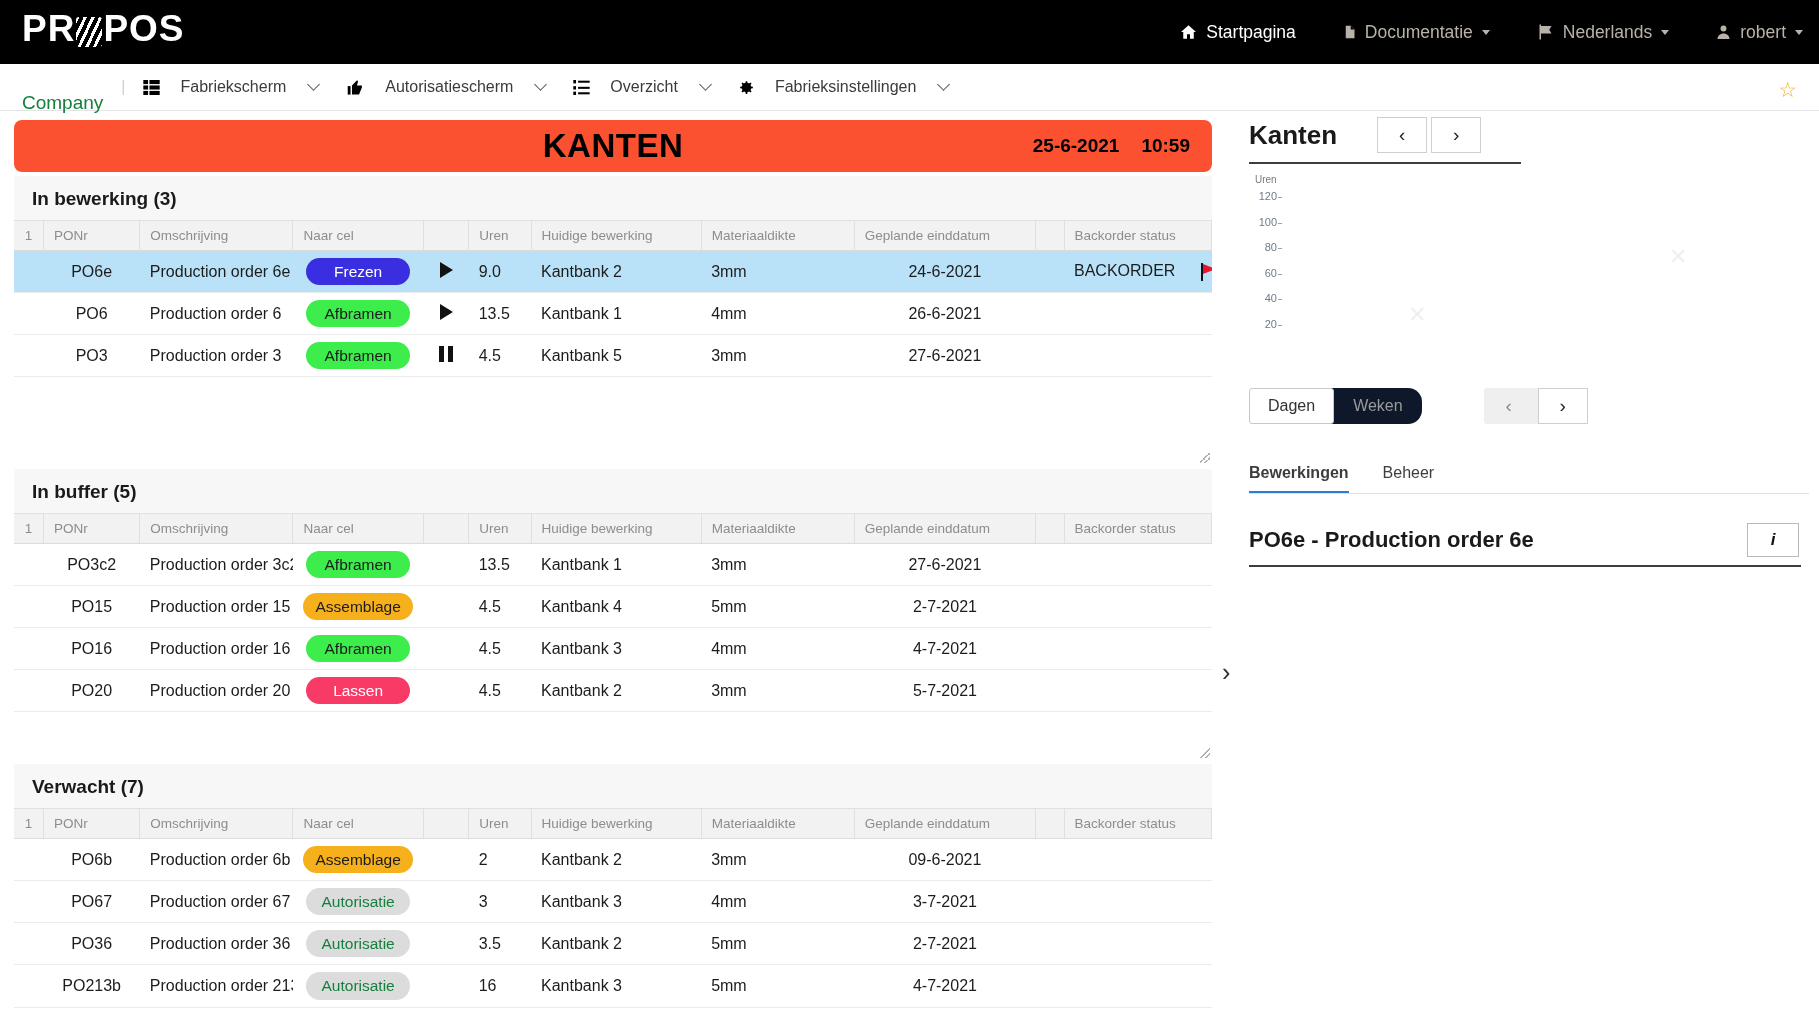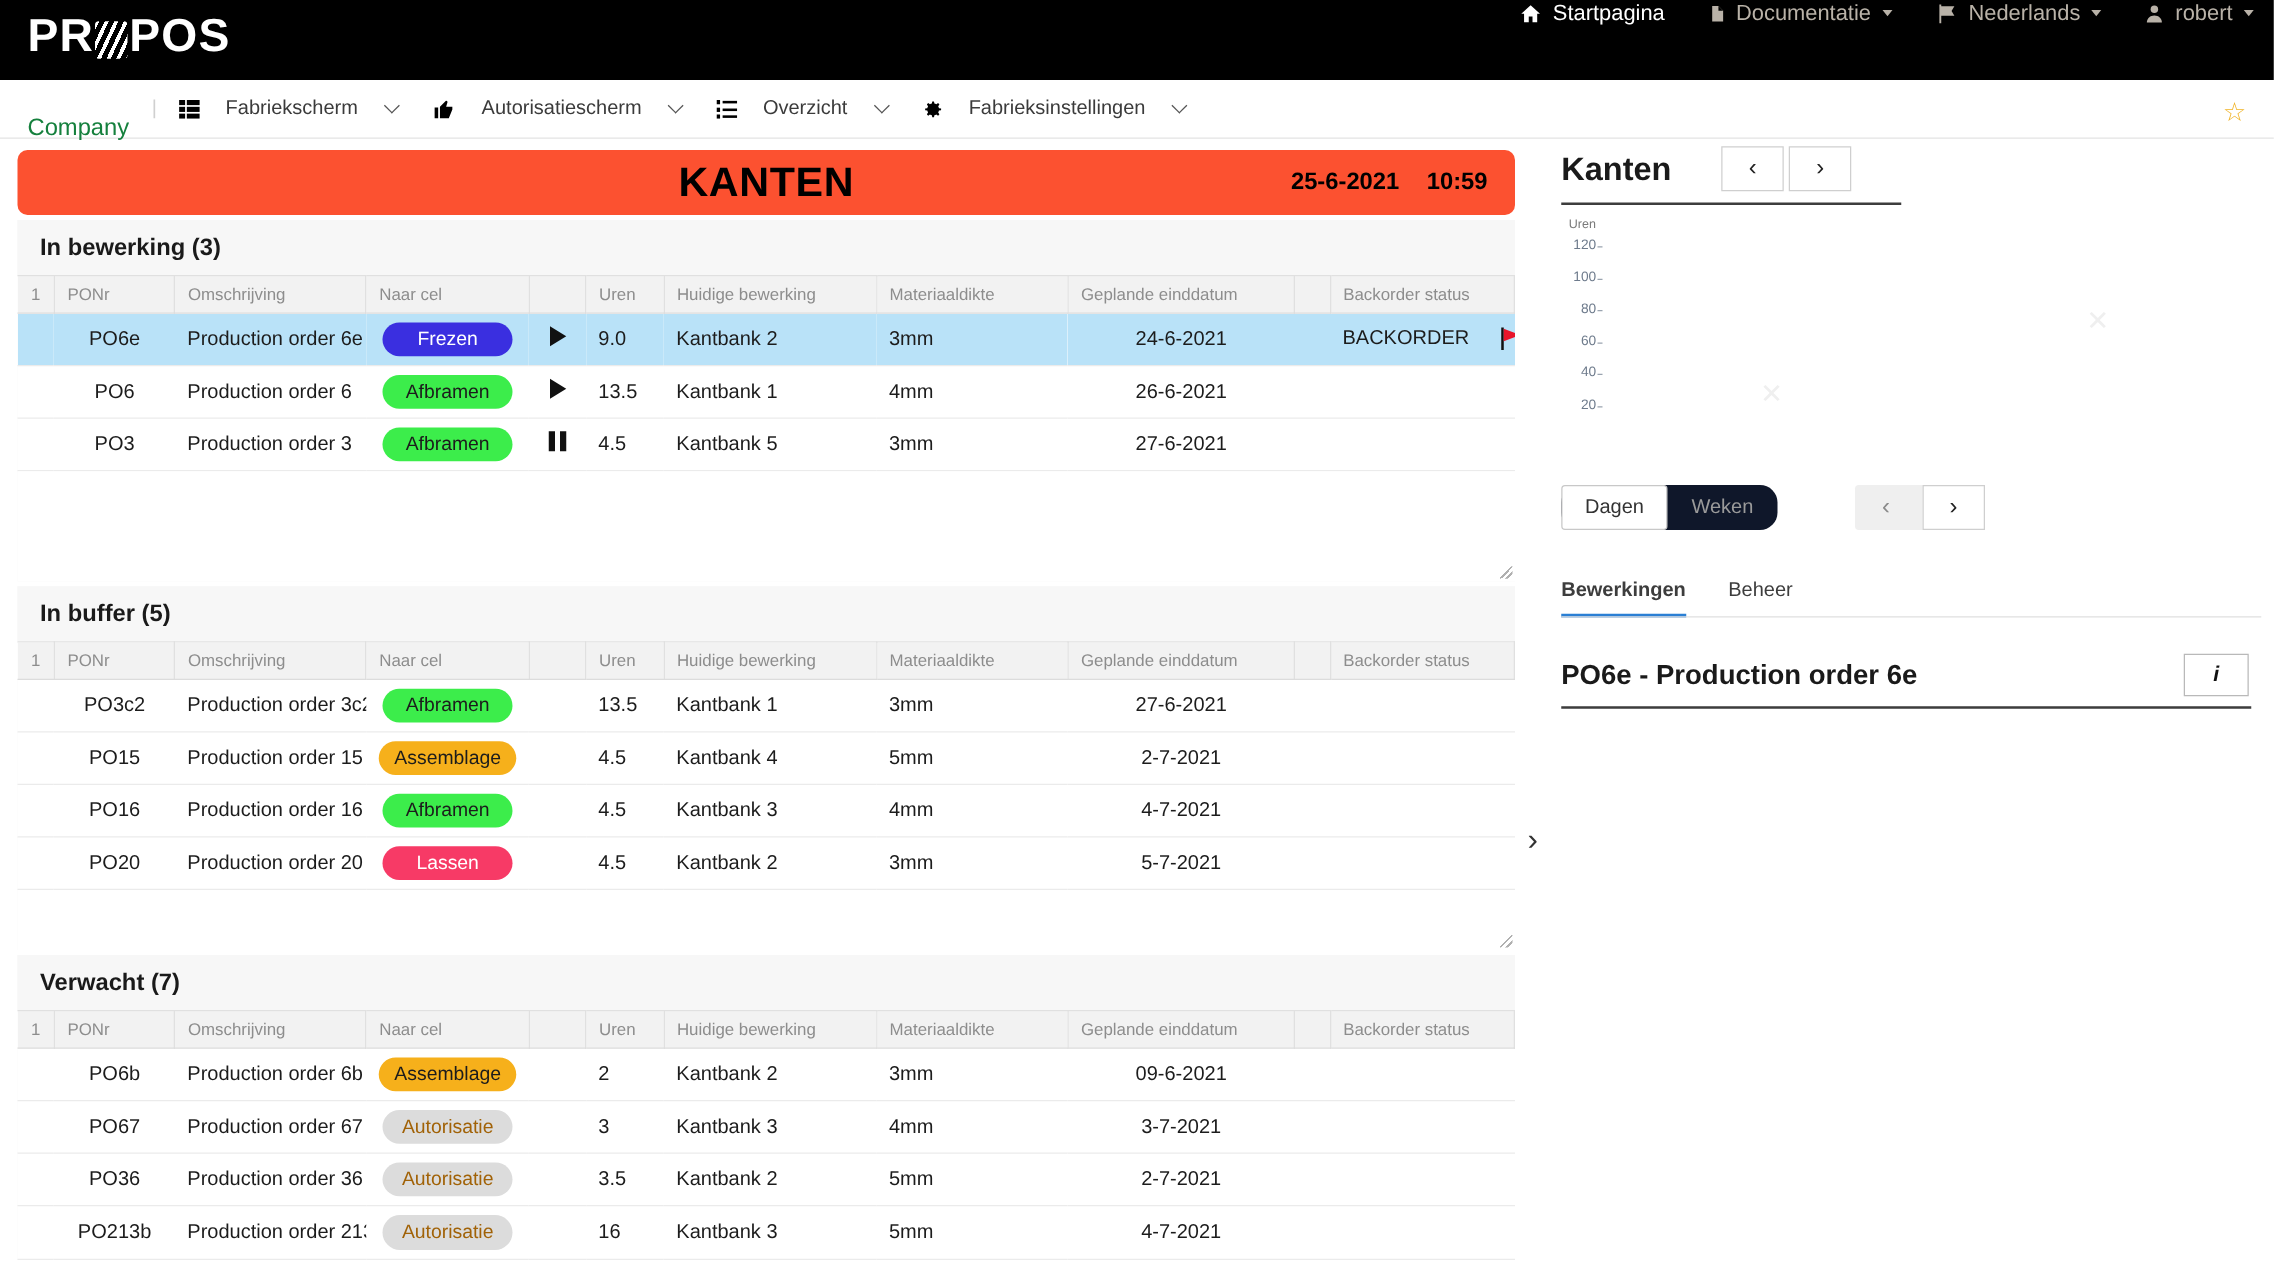--- a/index.html
+++ b/index.html
@@ -33,21 +33,21 @@
   }
   .logo .hatch {
     display: inline-block; width: 26px; height: 30px; margin: 0 1px;
     position: relative; top: 3px;
     background: repeating-linear-gradient(115deg,
        #ffffff 0px, #ffffff 3px, #000000 3px, #000000 7px);
     border-radius: 3px;
   }
   .nav-right {
     position: absolute; right: 16px; top: 0; height: 64px;
-    display: flex; align-items: flex-start; gap: 34px;
+    display: flex; align-items: center; gap: 46px;
   }
   .nav-item {
     display: flex; align-items: center; gap: 8px;
     color: #b9b2a8; font-size: 17.5px; cursor: pointer; white-space: nowrap;
   }
   .nav-item.active { color: #ffffff; }
   .nav-item .caret {
     width: 0; height: 0; border-left: 4.5px solid transparent;
     border-right: 4.5px solid transparent; border-top: 5px solid currentColor;
     margin-left: 1px;
@@ -130,21 +130,21 @@
 
   .pill {
     display: inline-block; min-width: 104px; padding: 5px 12px;
     border-radius: 16px; font-size: 15.5px; text-align: center;
     line-height: 1.1; cursor: pointer;
   }
   .pill.frezen     { background: #3a2fe0; color: #ffffff; }
   .pill.afbramen   { background: #3ced4b; color: #1c1c1c; }
   .pill.lassen     { background: #f73a66; color: #ffffff; }
   .pill.assemblage { background: #f6b01b; color: #1c1c1c; }
-  .pill.autorisatie{ background: #dcdcdc; color: #a16207; }
+  .pill.autorisatie{ background: #dcdcdc; color: #15803d; }
 
   .play-ico { width: 0; height: 0; border-left: 13px solid #111;
               border-top: 8px solid transparent; border-bottom: 8px solid transparent;
               display: inline-block; }
   .pause-ico { display: inline-block; width: 14px; height: 16px;
               background: linear-gradient(to right, #111 0 5px, transparent 5px 9px, #111 9px 14px); }
   .flag-ico { display: inline-block; width: 16px; height: 18px; position: relative; vertical-align: middle; }
   .flag-ico::before { content:""; position:absolute; left:0; top:0; width:2px; height:18px; background:#111; }
   .flag-ico::after { content:""; position:absolute; left:2px; top:1px; width:0; height:0;
       border-left: 13px solid #e8152b; border-top: 5px solid transparent; border-bottom: 5px solid transparent; }

